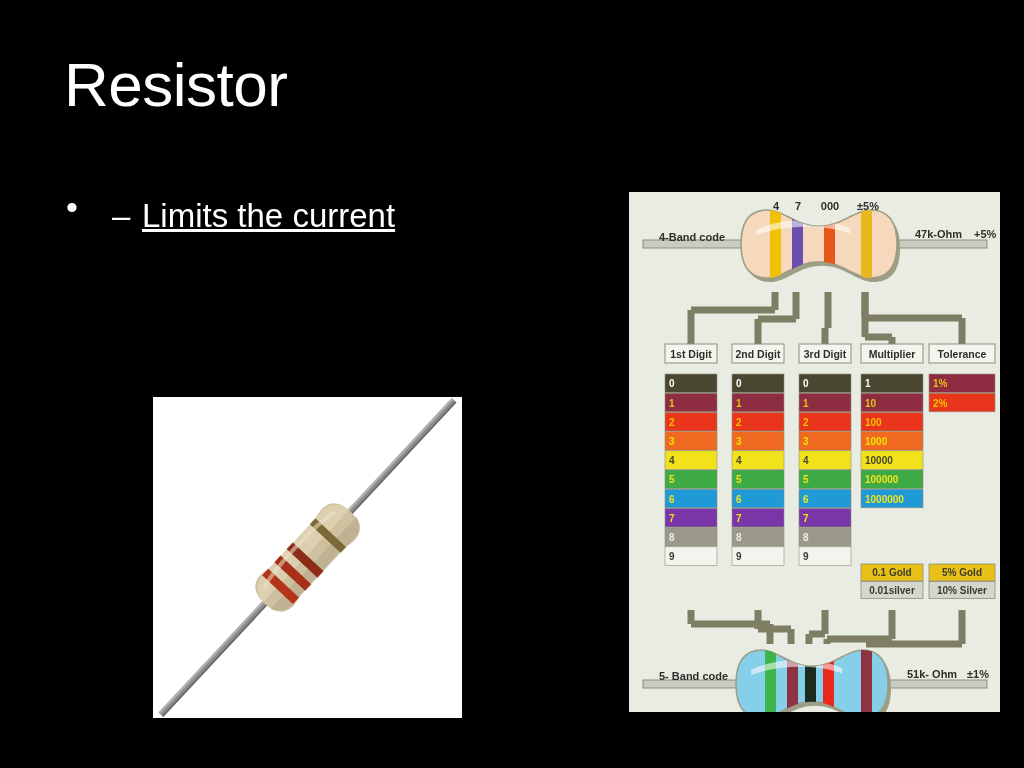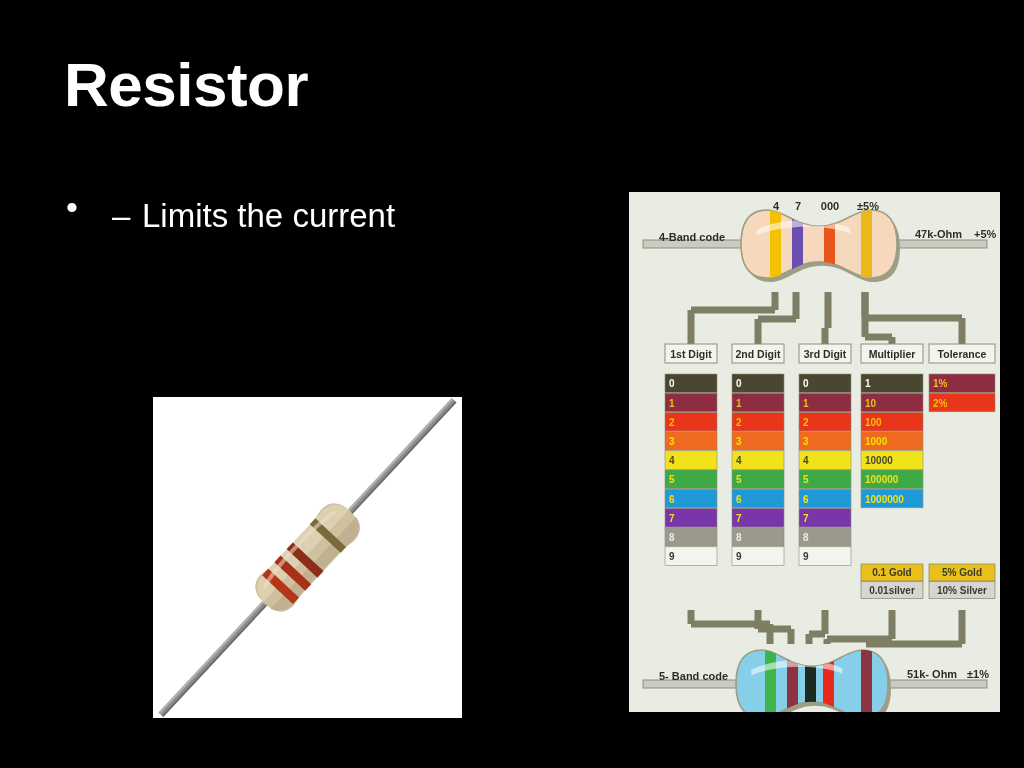--- a/index.html
+++ b/index.html
@@ -15,21 +15,21 @@
     position: relative;
   }
 
   
   .slide-title {
     position: absolute;
     left: 64px;
     top: 52px;
     color: #ffffff;
     font-size: 62px;
-    font-weight: 700;
+    font-weight: 400;
     letter-spacing: -0.5px;
     line-height: 1.05;
     white-space: nowrap;
   }
 
   
   .bullet-block {
     position: absolute;
     left: 60px;
     top: 186px;
@@ -59,21 +59,21 @@
     line-height: 1.2;
     padding-left: 60px;
     margin-top: 10px;
     white-space: nowrap;
   }
   .bullet-l2 .dash {
     position: absolute;
     left: 52px;
     top: 0;
   }
-  .bullet-l2 .l2-text { margin-left: 22px; }
+  .bullet-l2 .l2-text { margin-left: 22px; text-decoration: underline; }
 
   
   .photo {
     position: absolute;
     left: 153px;
     top: 397px;
     width: 309px;
     height: 321px;
     background: #ffffff;
     overflow: hidden;

